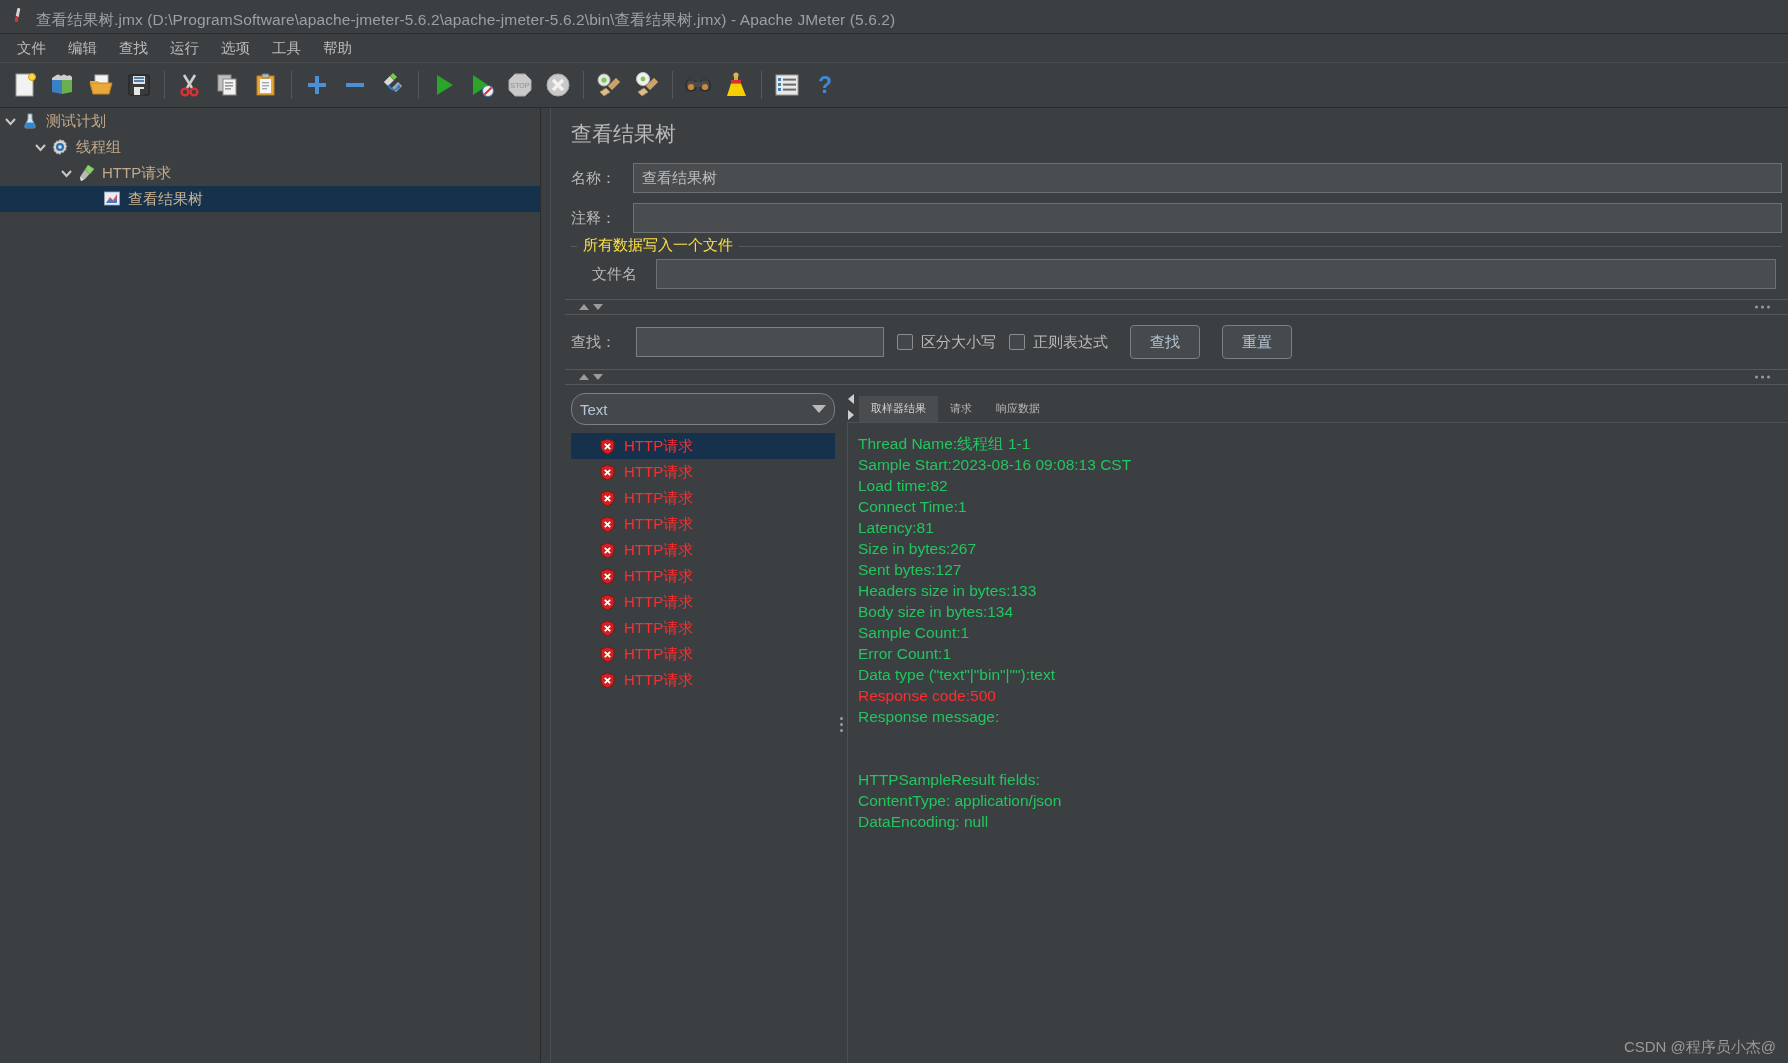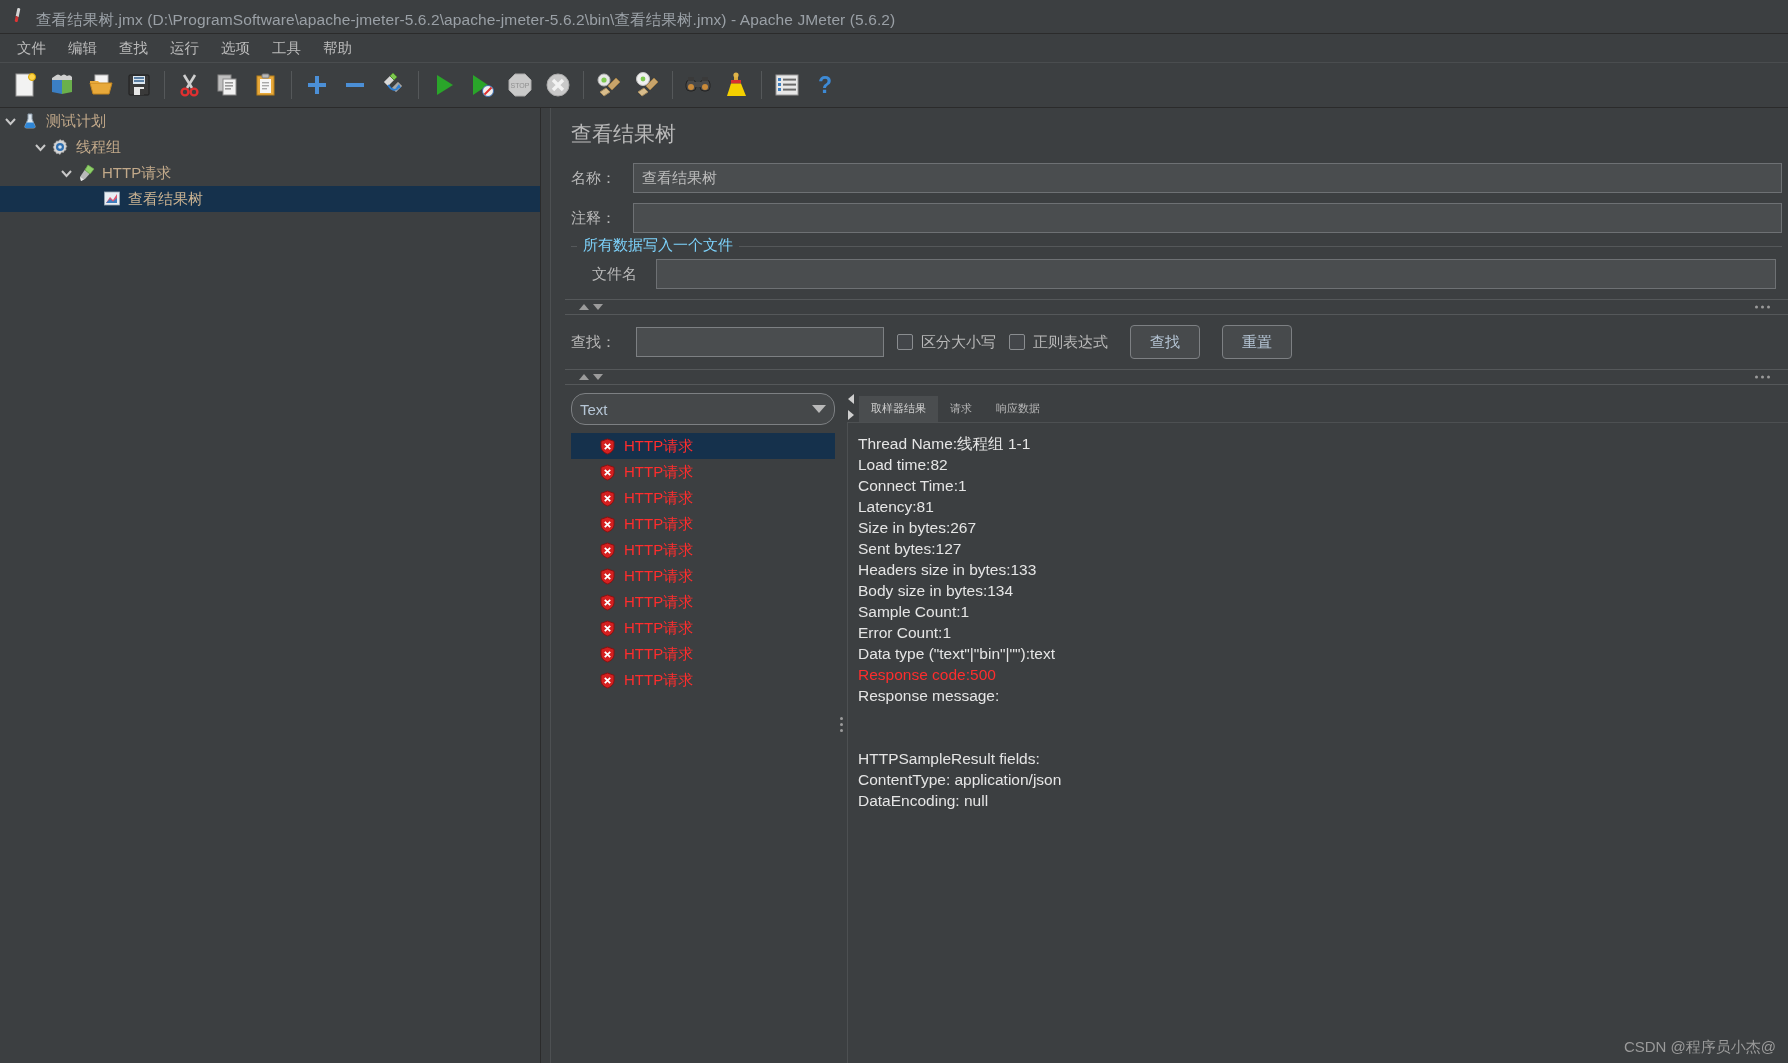--- a/index.html
+++ b/index.html
@@ -173,21 +173,21 @@
     margin: 8px 6px 0 12px;
     border-top: 1px solid #55585a;
     position: relative;
     padding-top: 8px;
   }
   .group-title {
     position: absolute;
     top: -11px; left: 6px;
     background: #3c3f41;
     padding: 0 6px;
-    color: #7dd3fc;
+    color: #fde047;
     font-size: 15px;
   }
   .group-body { display: flex; align-items: center; padding: 4px 0 10px 0; margin-left: 21px; }
   .group-body .field-label { width: 64px; flex: 0 0 64px; }
 
   
   .splitter {
     height: 16px;
     background: #3c3f41;
     border-top: 1px solid #55585a;
@@ -369,21 +369,21 @@
   }
   .detail-body {
     flex: 1 1 auto;
     background: #3c3f41;
     padding: 10px 0 0 10px;
     overflow: hidden;
     min-height: 0;
     border-left: 1px solid #4d5052;
   }
   .detail-line {
-    color: #e5e5e5;
+    color: #22c55e;
     font-size: 15.5px;
     line-height: 21px;
     white-space: pre;
   }
   .detail-line.error { color: #ff2d2d; }
   .detail-line.blank { height: 21px; }
 
   .watermark {
     position: absolute;
     right: 12px; bottom: 6px;
@@ -854,20 +854,21 @@
                   <span class="tri-left"></span>
                   <span class="tri-right"></span>
                 </span>
               </span>
               <div class="tab active">取样器结果</div>
               <div class="tab">请求</div>
               <div class="tab">响应数据</div>
             </div>
             <div class="detail-body">
               <div class="detail-line">Thread Name:线程组 1-1</div>
+              <div class="detail-line">Sample Start:2023-08-16 09:08:13 CST</div>
               <div class="detail-line">Load time:82</div>
               <div class="detail-line">Connect Time:1</div>
               <div class="detail-line">Latency:81</div>
               <div class="detail-line">Size in bytes:267</div>
               <div class="detail-line">Sent bytes:127</div>
               <div class="detail-line">Headers size in bytes:133</div>
               <div class="detail-line">Body size in bytes:134</div>
               <div class="detail-line">Sample Count:1</div>
               <div class="detail-line">Error Count:1</div>
               <div class="detail-line">Data type ("text"|"bin"|""):text</div>

